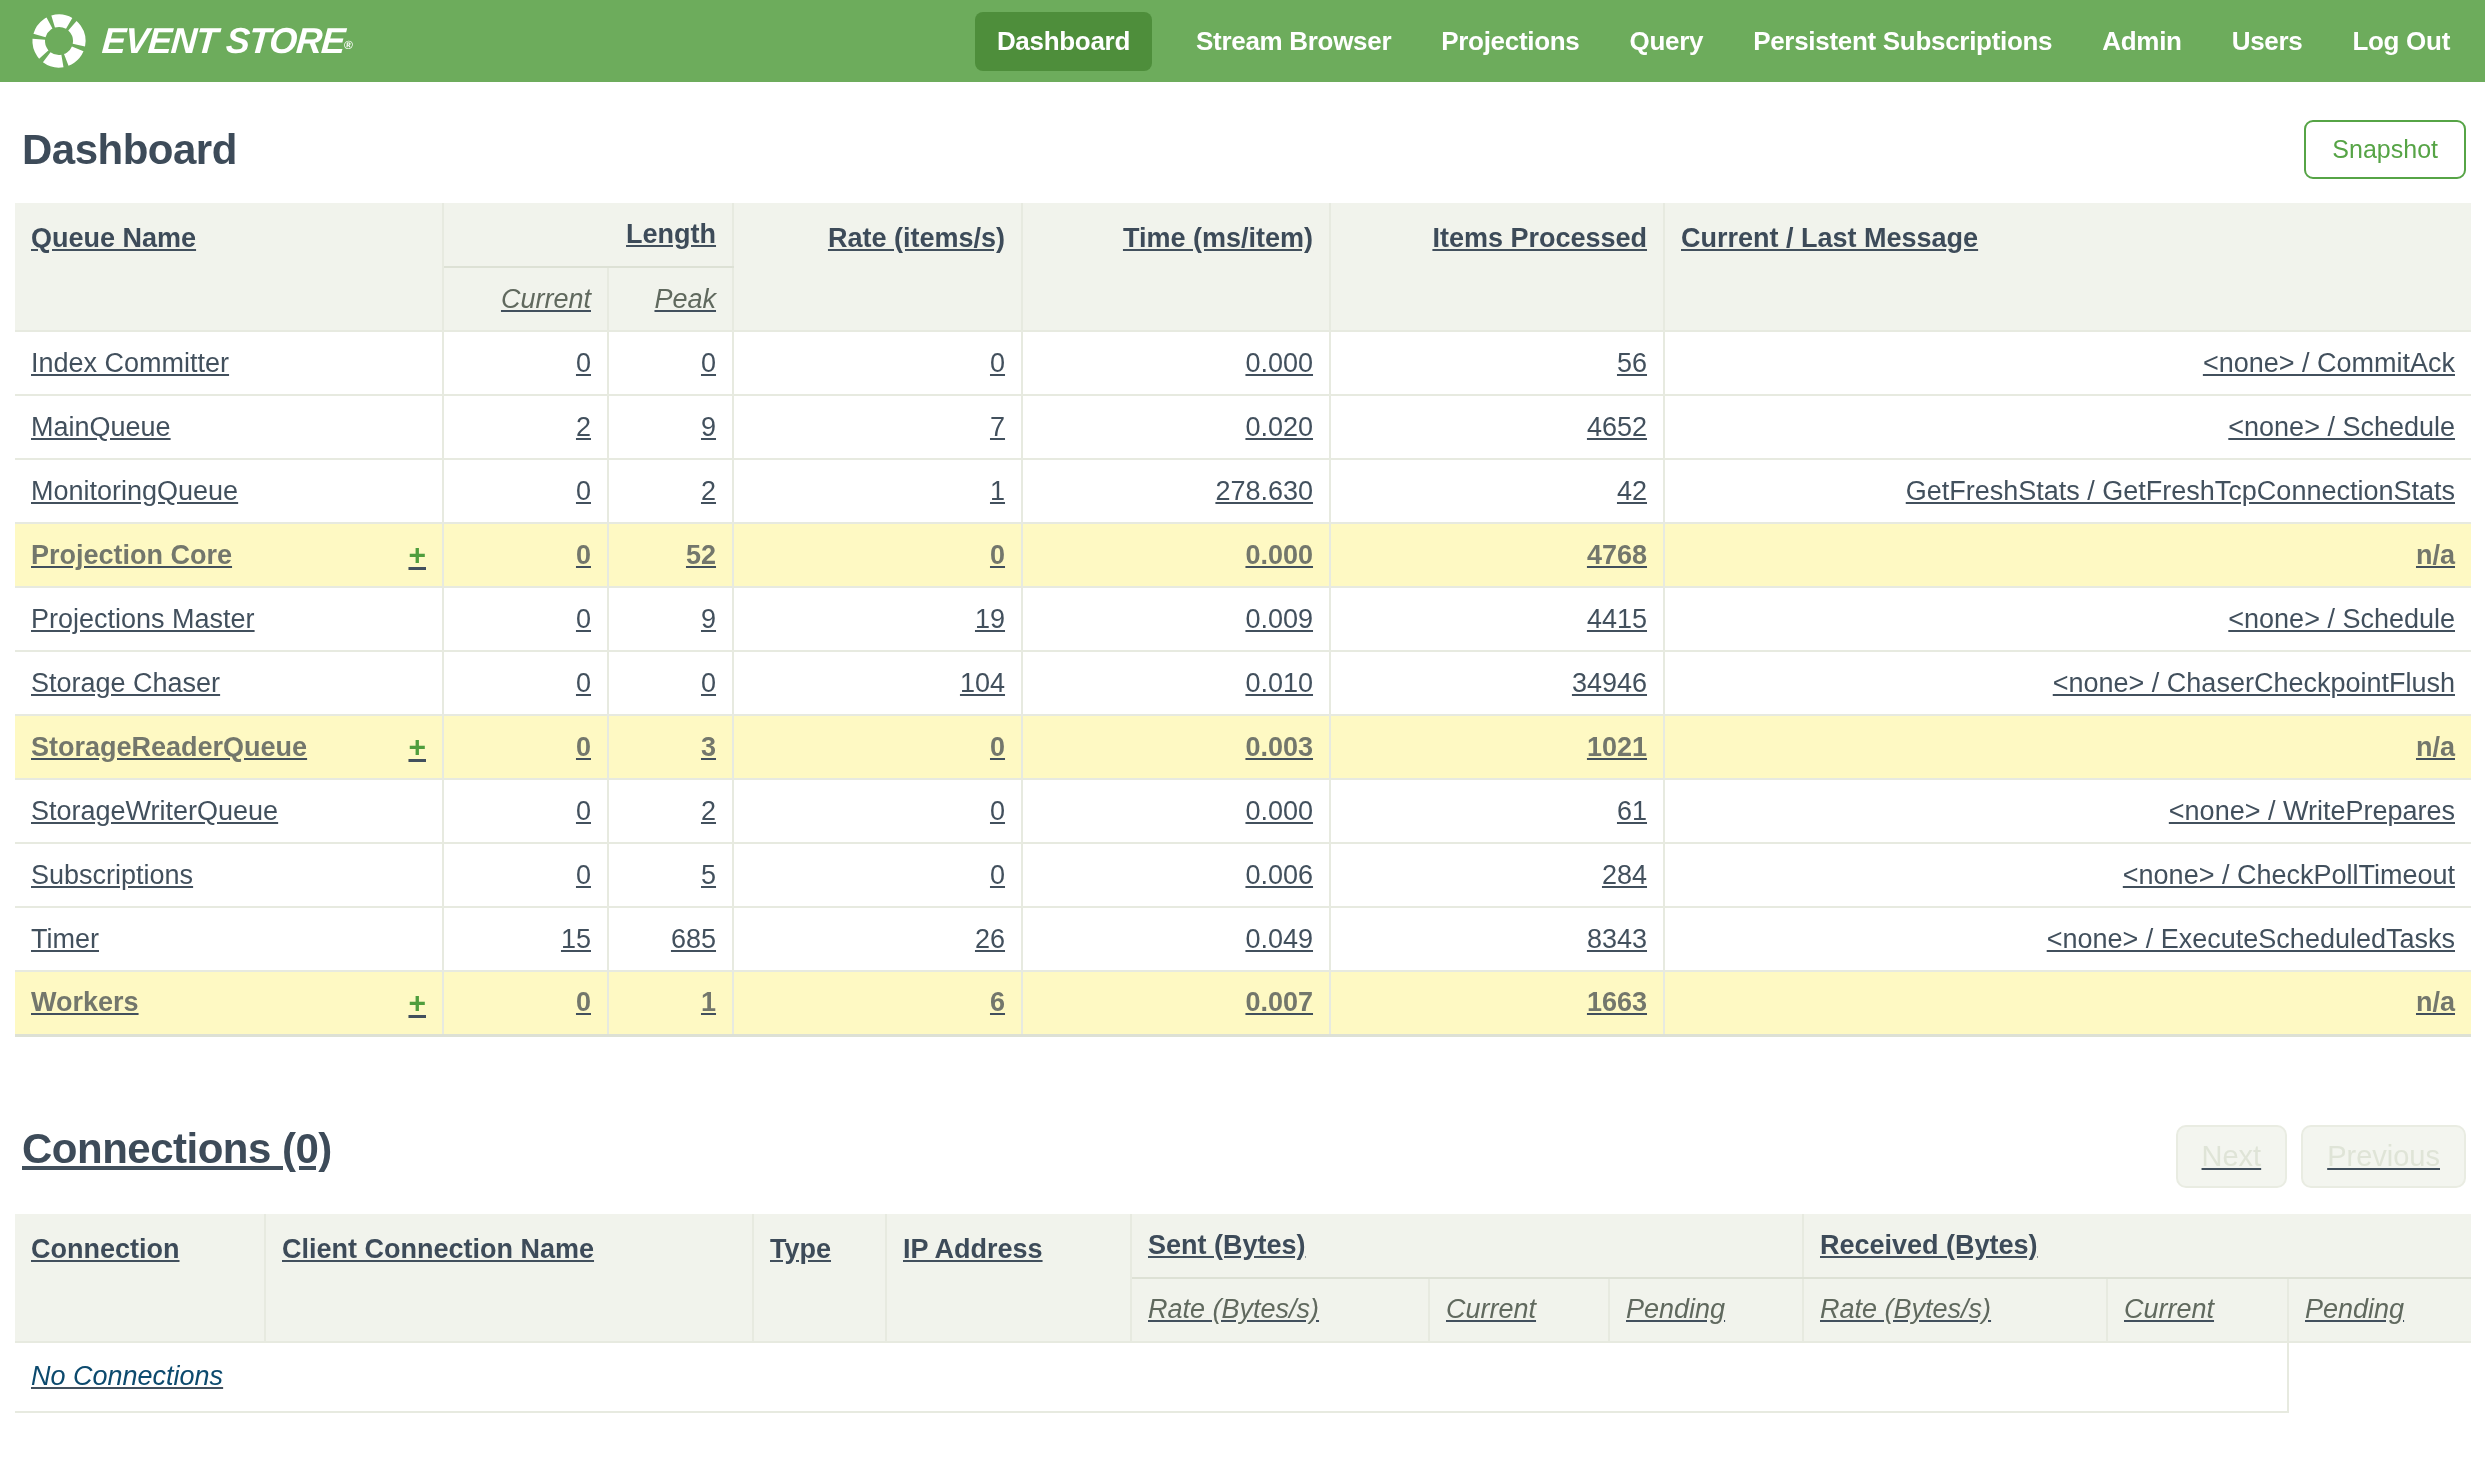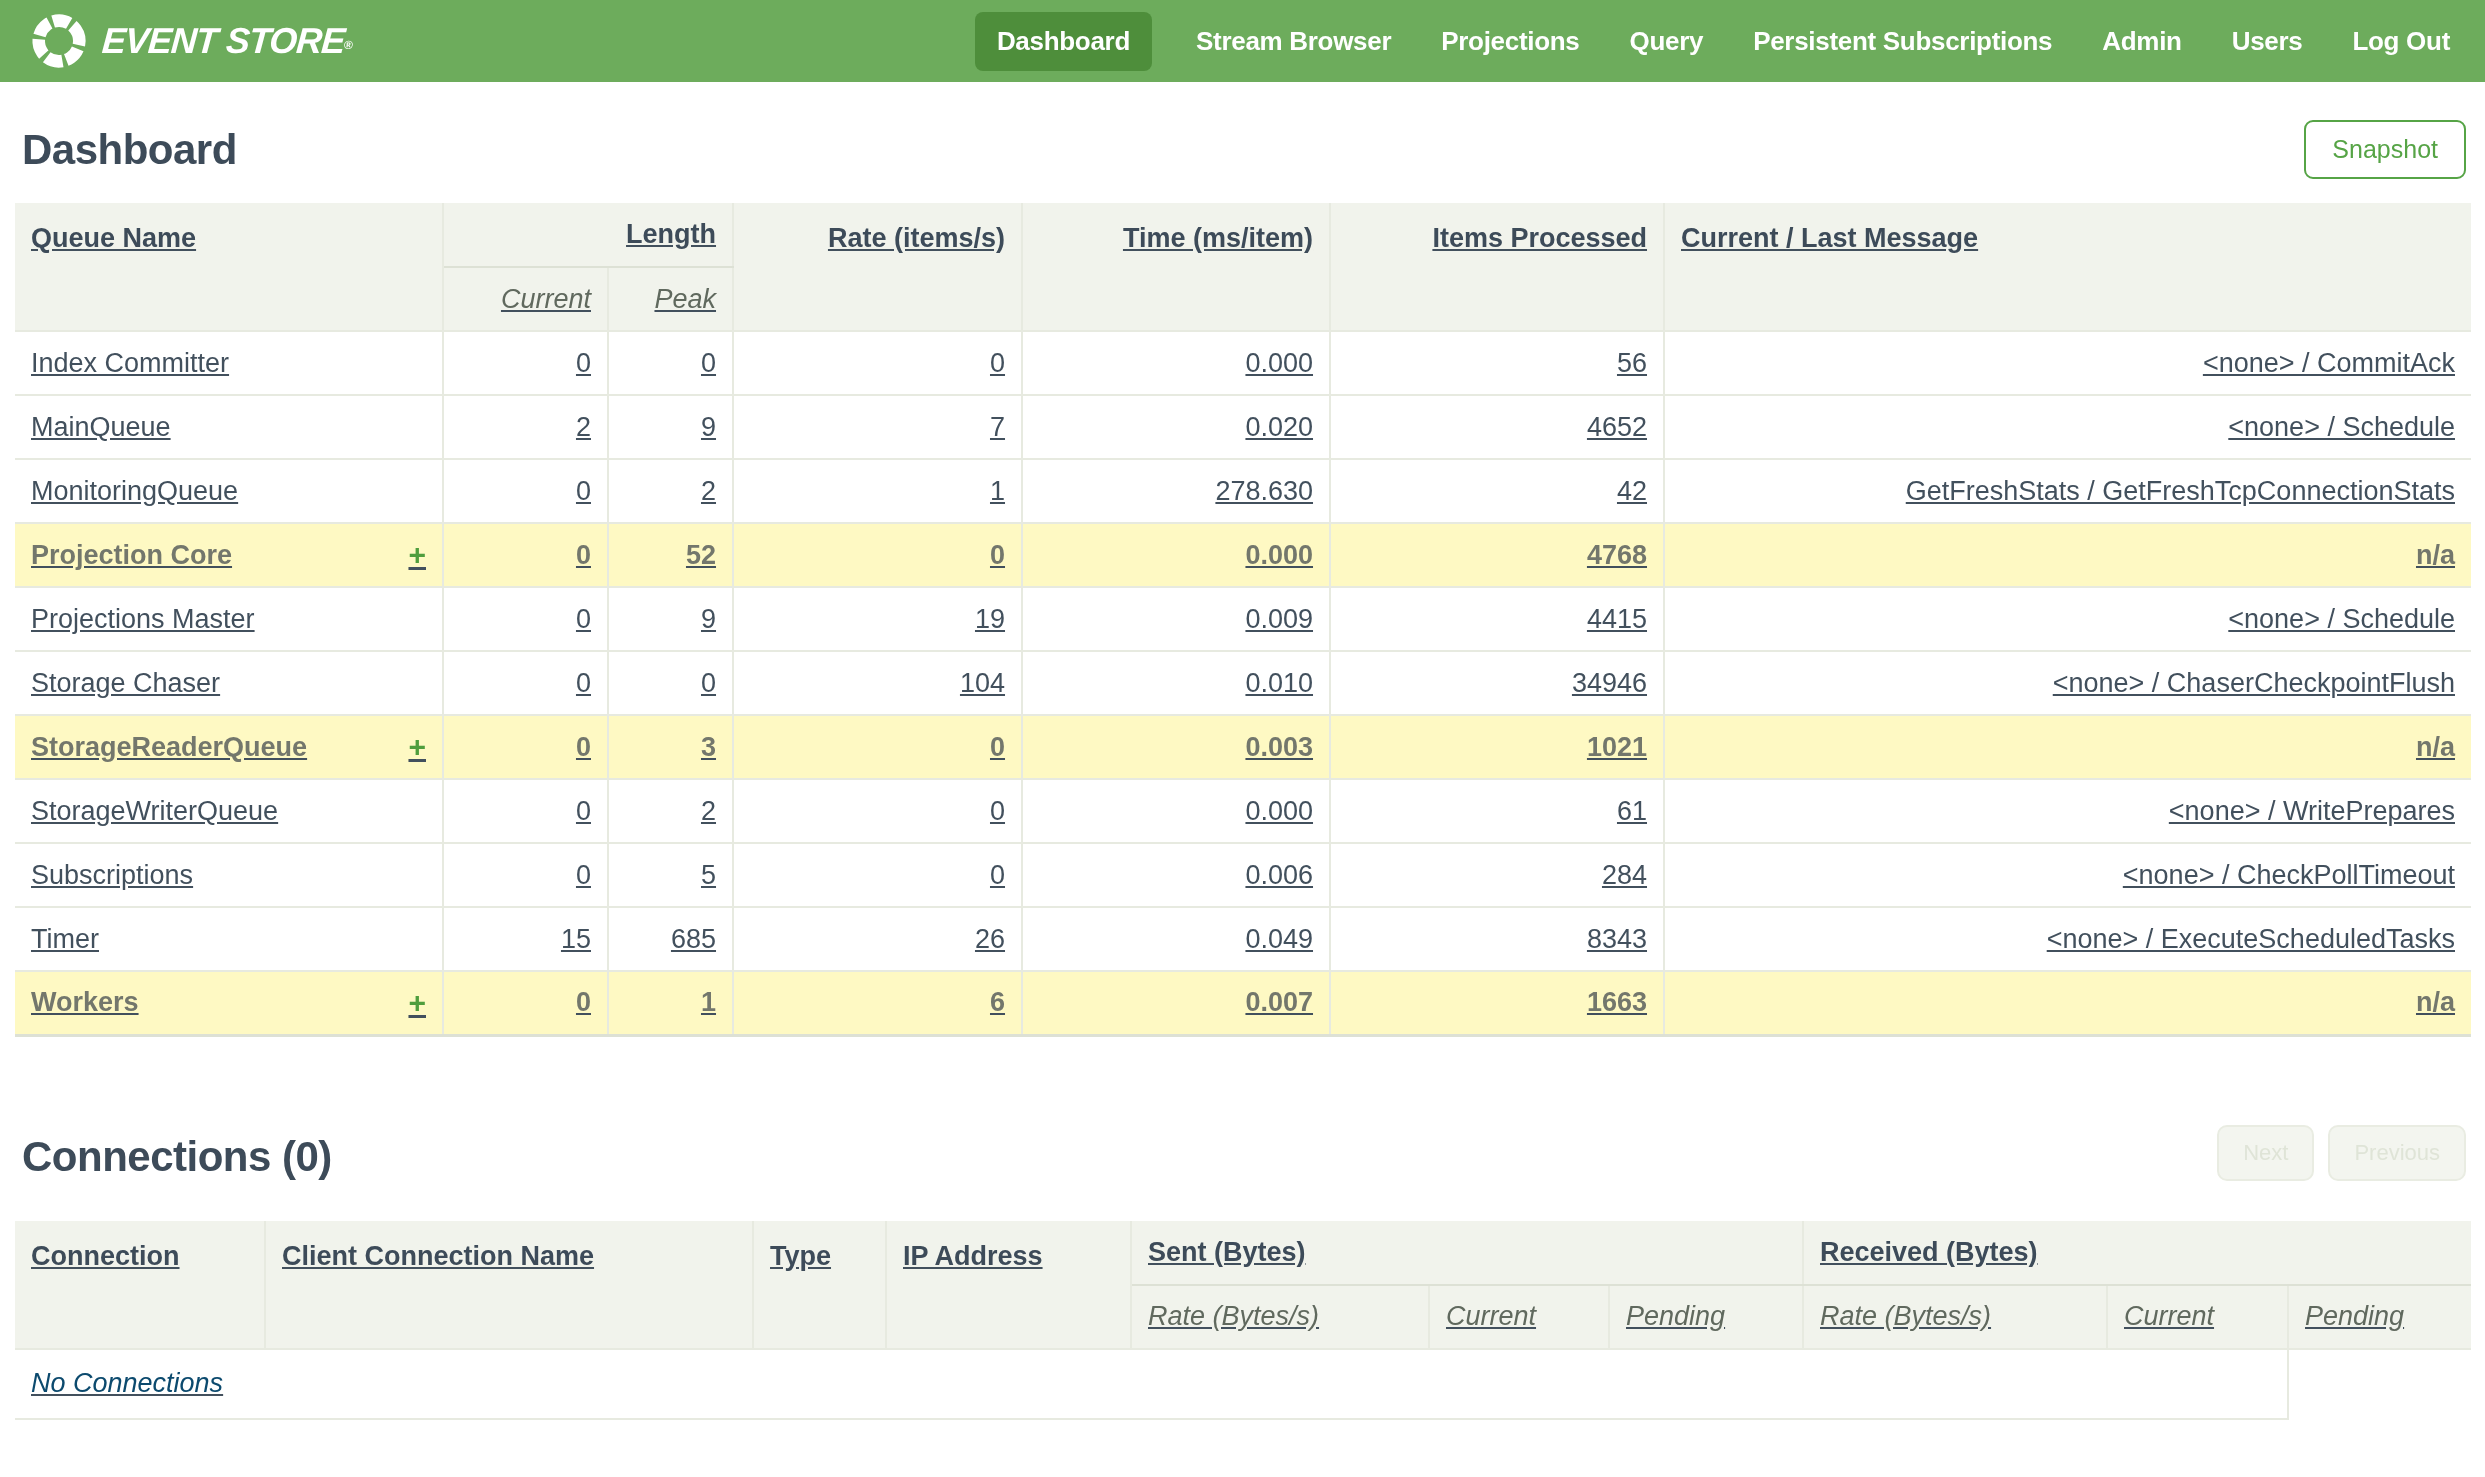--- a/index.html
+++ b/index.html
@@ -58,27 +58,28 @@
   .qtable col.c-rate { width: 289px; }
   .qtable col.c-time { width: 308px; }
   .qtable col.c-items{ width: 334px; }
   .qtable tbody tr.group-row td { background: #fef9c3; color: #73776c; font-weight: bold; }
   .qtable tbody tr:last-child td { border-bottom: 3px solid #dde1d5; }
   .name-cell-inner { display: flex; align-items: center; justify-content: space-between; }
   .plus-icon { color: #4f9e3d; font-weight: bold; font-size: 30px; cursor: pointer; line-height: 1; }
 
   
   .conn-header {
-    display: flex; align-items: flex-end; justify-content: space-between;
-    padding: 88px 20px 40px 22px;
+    display: flex; align-items: flex-start; justify-content: space-between;
+    padding: 88px 20px 26px 22px;
+    text-decoration: underline;
   }
   .pager { display: flex; gap: 14px; }
   .btn-disabled {
     background: #f3f5ef; border: 2px solid #e9ece2; color: #dfe4d7;
-    font-size: 22px; padding: 13px 24px; border-radius: 10px;
+    font-size: 29px; padding: 13px 24px; border-radius: 10px;
     font-family: "Liberation Sans", sans-serif;
   }
   .ctable col.c1 { width: 250px; }
   .ctable col.c2 { width: 488px; }
   .ctable col.c3 { width: 133px; }
   .ctable col.c4 { width: 245px; }
   .ctable col.c5 { width: 298px; }
   .ctable col.c6 { width: 180px; }
   .ctable col.c7 { width: 194px; }
   .ctable col.c8 { width: 304px; }

